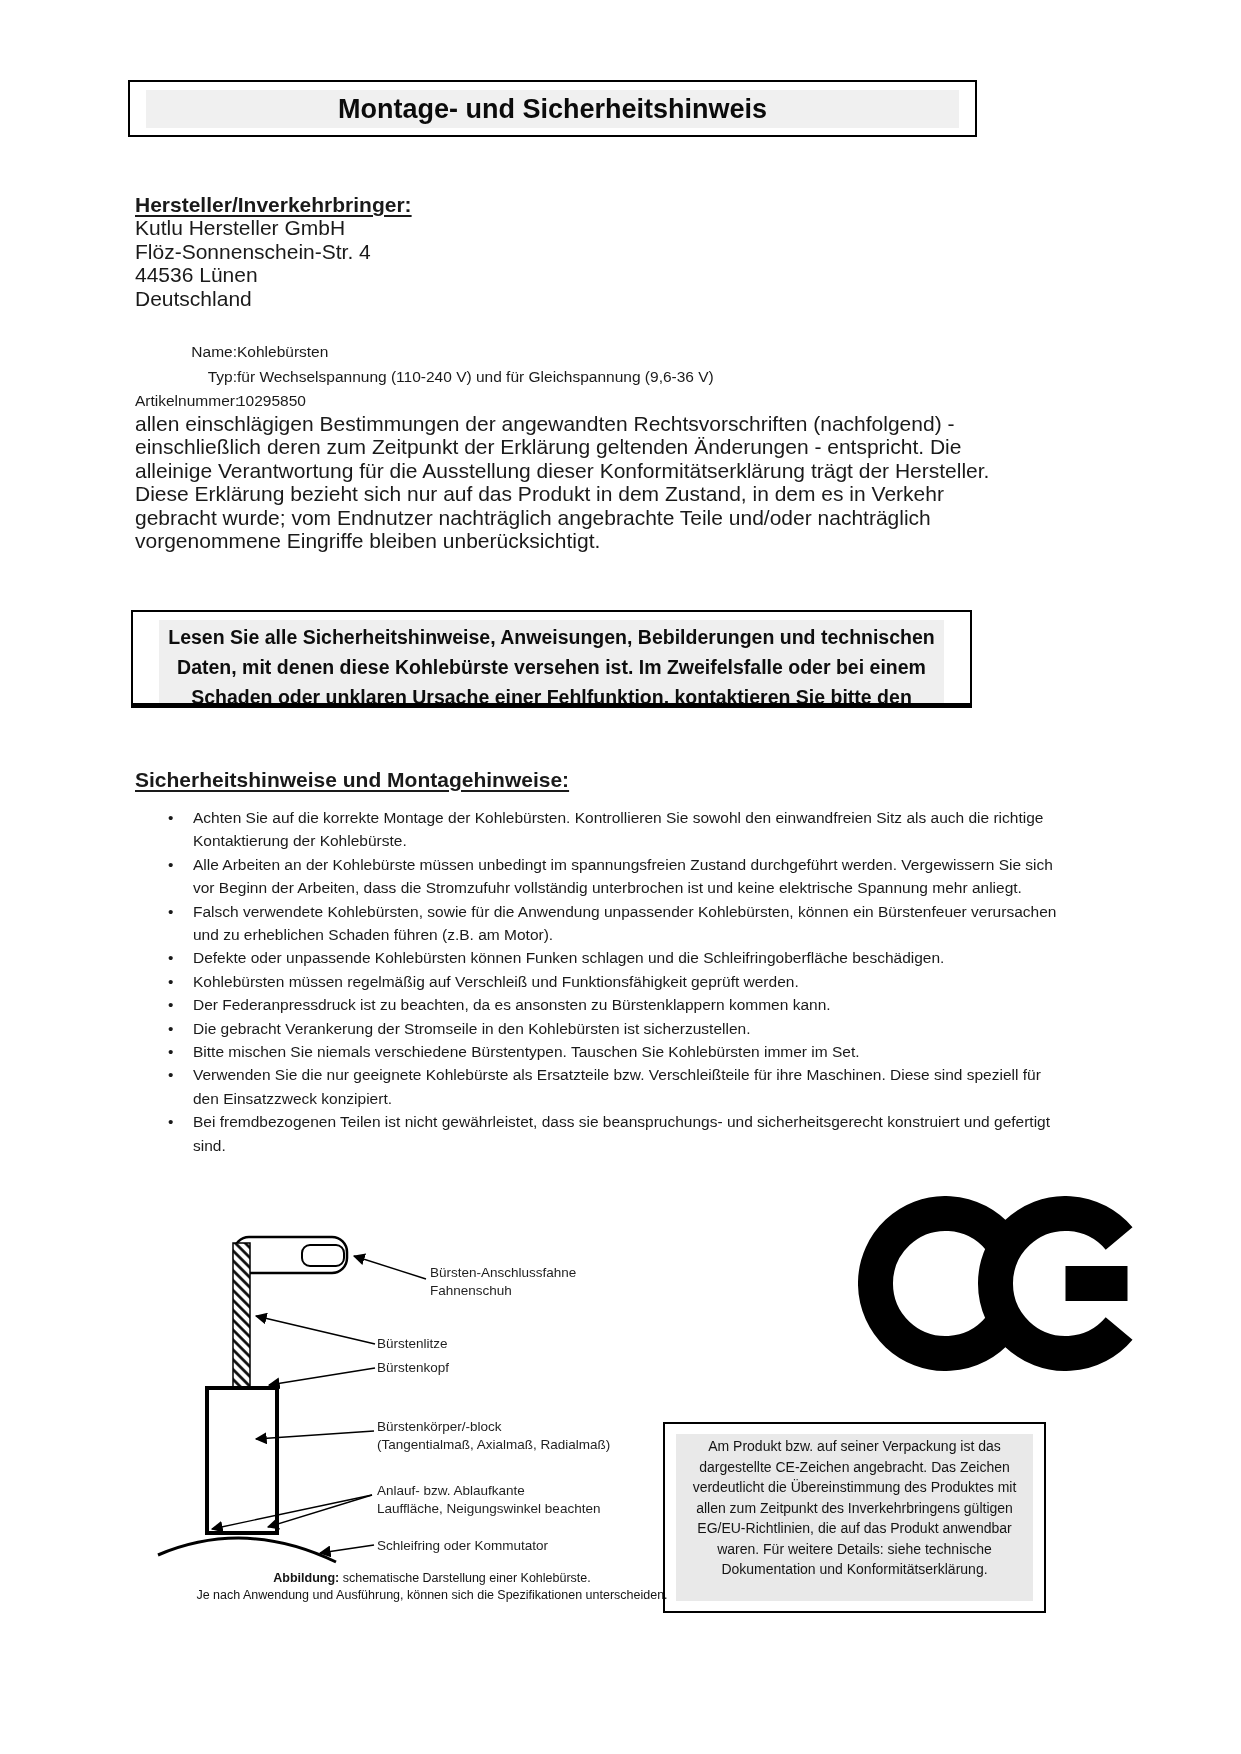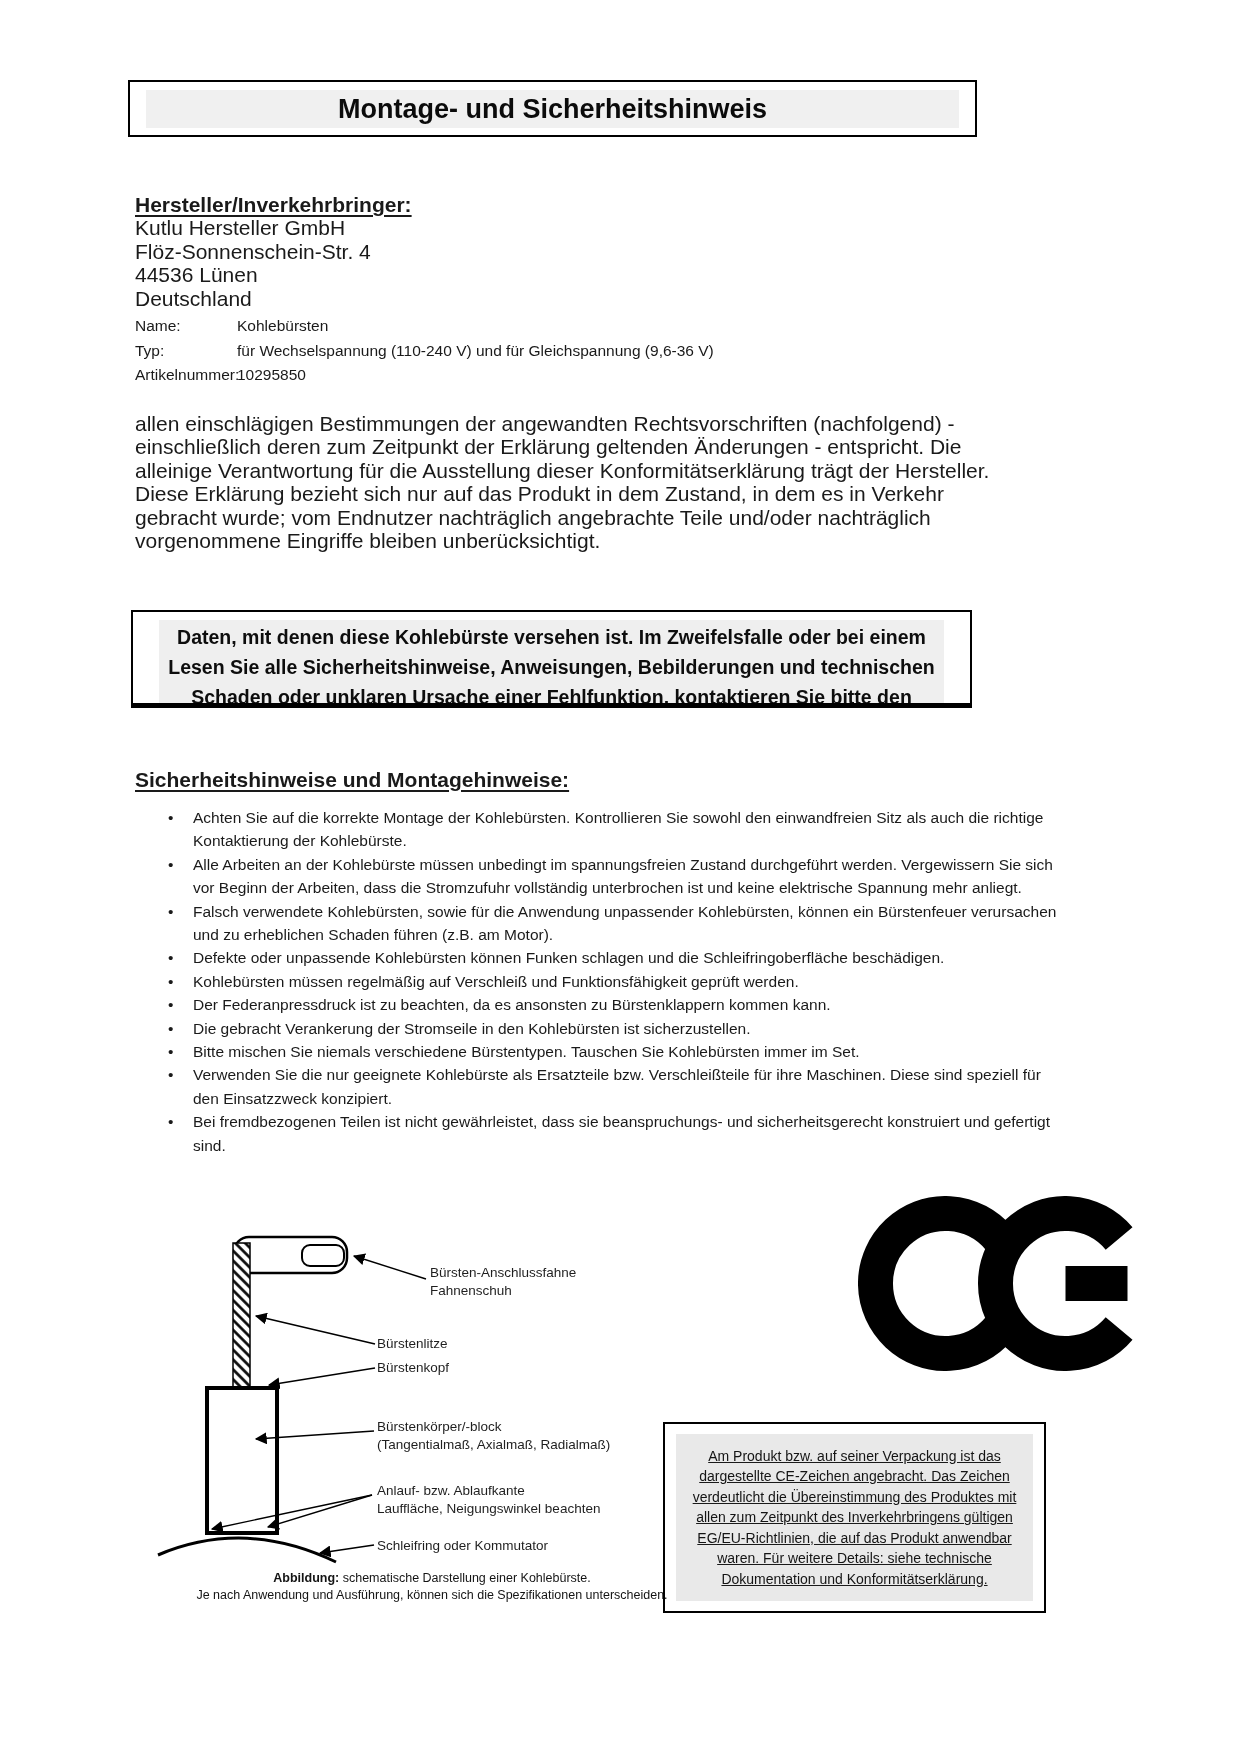--- a/index.html
+++ b/index.html
@@ -28,21 +28,21 @@
   .title-bar h1{
     margin:0;font-size:27px;font-weight:700;color:#0b0b0b;letter-spacing:0px;
   }
   
   .txt{font-size:21px;line-height:23.4px;color:var(--text);}
   .b{font-weight:700;}
   .u{text-decoration:underline;text-underline-offset:3px;text-decoration-thickness:1.5px;}
   
   .manufacturer{position:absolute;left:135px;top:193px;width:500px;}
   
-  .product{position:absolute;left:135px;top:314px;width:880px;}
+  .product{position:absolute;left:135px;top:340px;width:880px;text-align:right;}
   .product .row{display:flex;line-height:24.5px;font-size:15.5px;}
   .product .lbl{width:102px;flex:0 0 auto;}
   
   .para1{position:absolute;left:135px;top:412px;width:872px;}
   .para2{position:absolute;left:135px;top:541px;width:872px;}
   
   .warning-box{
     position:absolute;left:131px;top:610px;width:841px;height:98px;
     border:2px solid var(--ink);border-bottom-width:5px;
     box-sizing:border-box;overflow:hidden;
@@ -68,21 +68,21 @@
   
   .ce-svg{position:absolute;left:858px;top:1196px;}
   
   .ce-box{
     position:absolute;left:663px;top:1422px;width:383px;height:191px;
     border:2.5px solid var(--ink);box-sizing:border-box;
   }
   .ce-box-inner{
     position:absolute;left:11px;right:11px;top:10px;bottom:10px;
     background:var(--ce-box-bg);
-    display:flex;align-items:center;justify-content:center;text-decoration:underline;
+    display:flex;align-items:flex-start;justify-content:center;
   }
   .ce-box-text{
     font-size:14px;line-height:20.5px;text-align:center;color:#141414;
     padding:2px 8px;
   }
 </style>
 </head>
 <body>
 
 <div class="page">
@@ -113,22 +113,22 @@
     <div class="row">
       <span class="lbl">Artikelnummer:</span>
       <span>10295850</span>
     </div>
   </div>
 
   <div class="para1 txt">allen einschlägigen Bestimmungen der angewandten Rechtsvorschriften (nachfolgend) - einschließlich deren zum Zeitpunkt der Erklärung geltenden Änderungen - entspricht. Die alleinige Verantwortung für die Ausstellung dieser Konformitätserklärung trägt der Hersteller. Diese Erklärung bezieht sich nur auf das Produkt in dem Zustand, in dem es in Verkehr gebracht wurde; vom Endnutzer nachträglich angebrachte Teile und/oder nachträglich vorgenommene Eingriffe bleiben unberücksichtigt.</div>
 
   <div class="warning-box">
     <div class="warning-inner">
+      <div class="wline">Lesen Sie alle Sicherheitshinweise, Anweisungen, Bebilderungen und technischen</div>
       <div class="wline">Daten, mit denen diese Kohlebürste versehen ist. Im Zweifelsfalle oder bei einem</div>
-      <div class="wline">Lesen Sie alle Sicherheitshinweise, Anweisungen, Bebilderungen und technischen</div>
       <div class="wline">Schaden oder unklaren Ursache einer Fehlfunktion, kontaktieren Sie bitte den</div>
     </div>
   </div>
 
   <div class="safety-heading txt b u">Sicherheitshinweise und Montagehinweise:</div>
 
   <div class="bullets">
     <div class="bullet-item">
       <span class="bullet-dot">•</span>
       <span class="bullet-text">Achten Sie auf die korrekte Montage der Kohlebürsten. Kontrollieren Sie sowohl den einwandfreien Sitz als auch die richtige Kontaktierung der Kohlebürste.</span>

